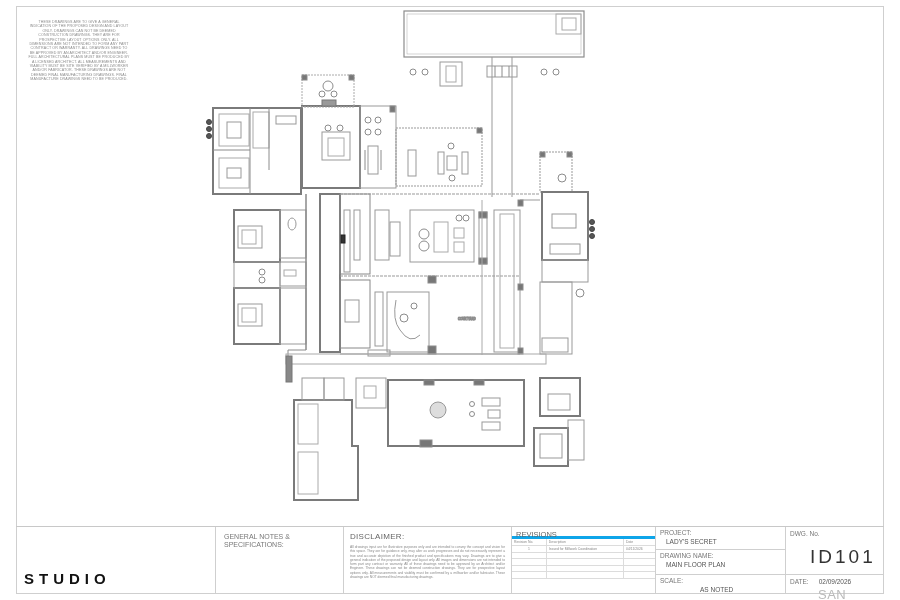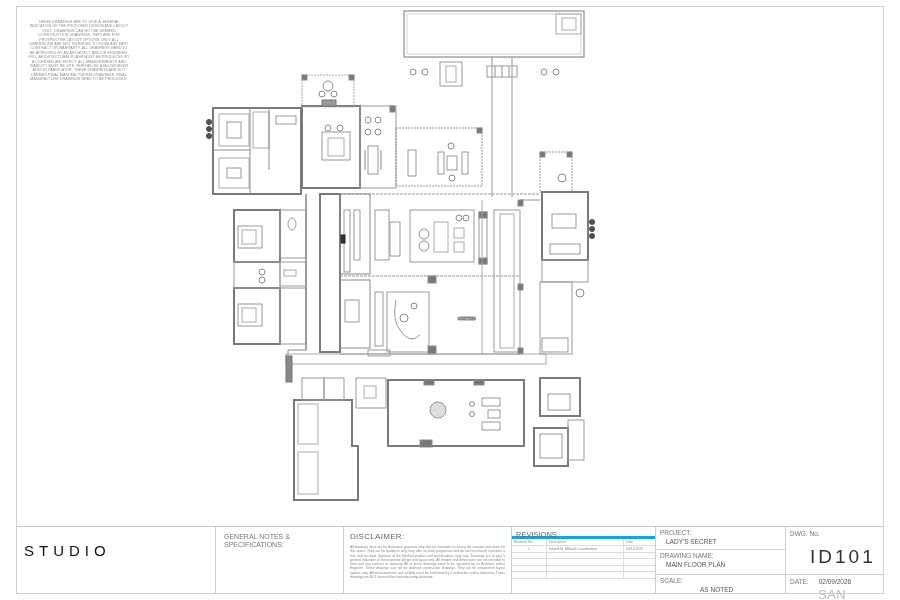--- a/index.html
+++ b/index.html
@@ -16,21 +16,21 @@
     text-transform: uppercase; letter-spacing: 0.1px; overflow: hidden;
   }
   .plan { position: absolute; left: 0; top: 0; width: 900px; height: 530px; }
 
   .title-block {
     position: absolute; left: 16px; top: 526px; width: 868px; height: 68px;
     border-top: 1.5px solid #c8c8c8; display: flex;
   }
   .tb-cell { border-right: 1px solid #cfcfcf; position: relative; height: 100%; }
   .tb-logo { width: 200px; padding: 14px 0 0 8px; }
-  .logo-line1 { font-size: 15px; letter-spacing: 5px; color: #111; font-weight: normal; line-height: 20px; }
+  .logo-line1 { font-size: 15px; letter-spacing: 5px; color: #111; font-weight: bold; line-height: 20px; margin-top: 28px; }
   .logo-line2 { font-size: 18px; letter-spacing: 4.5px; color: #111; line-height: 24px; }
   .tb-notes { width: 128px; padding: 6px 0 0 8px; }
   .tb-label { font-size: 7px; color: #777; line-height: 8px; text-transform: uppercase; }
   .tb-disclaimer { width: 168px; padding: 5px 6px 0 6px; }
   .disc-title { font-size: 8px; color: #666; letter-spacing: 0.3px; margin-bottom: 4px; }
   .disc-body { font-size: 3.3px; line-height: 4.3px; color: #888; text-align: justify; }
 
   .tb-revisions { width: 144px; }
   .rev-title { font-size: 7.5px; color: #666; padding: 3px 4px 0 4px; height: 12px; border-bottom: 3px solid #0ea5e9; }
   .rev-table { width: 100%; border-collapse: collapse; font-size: 3.4px; color: #888; }

